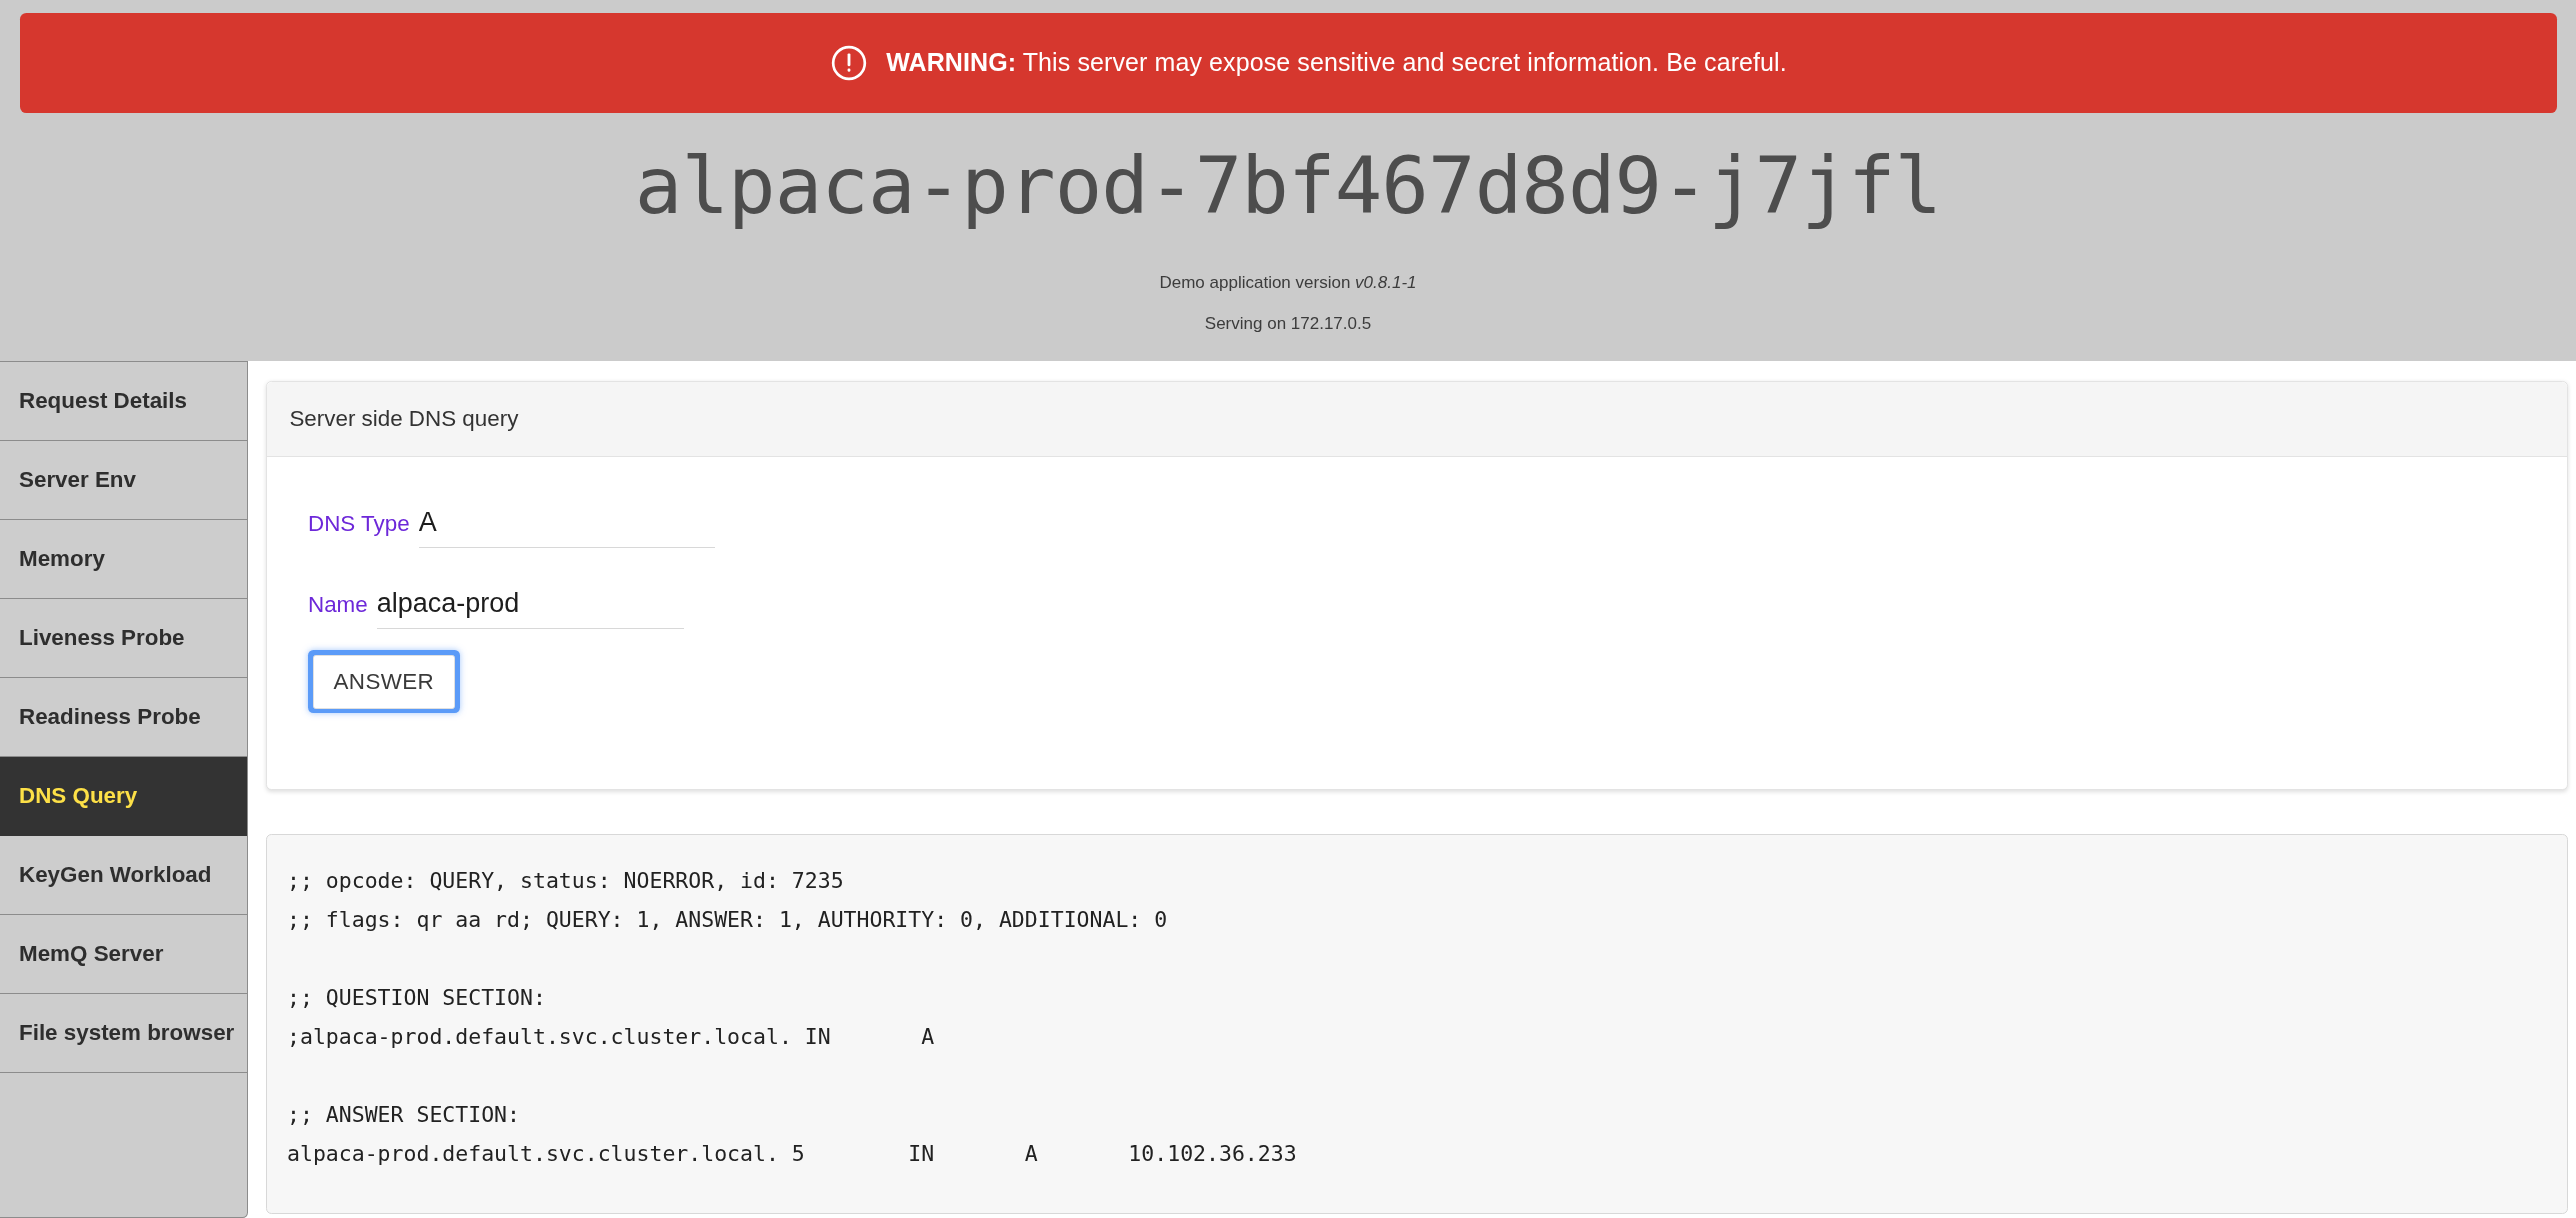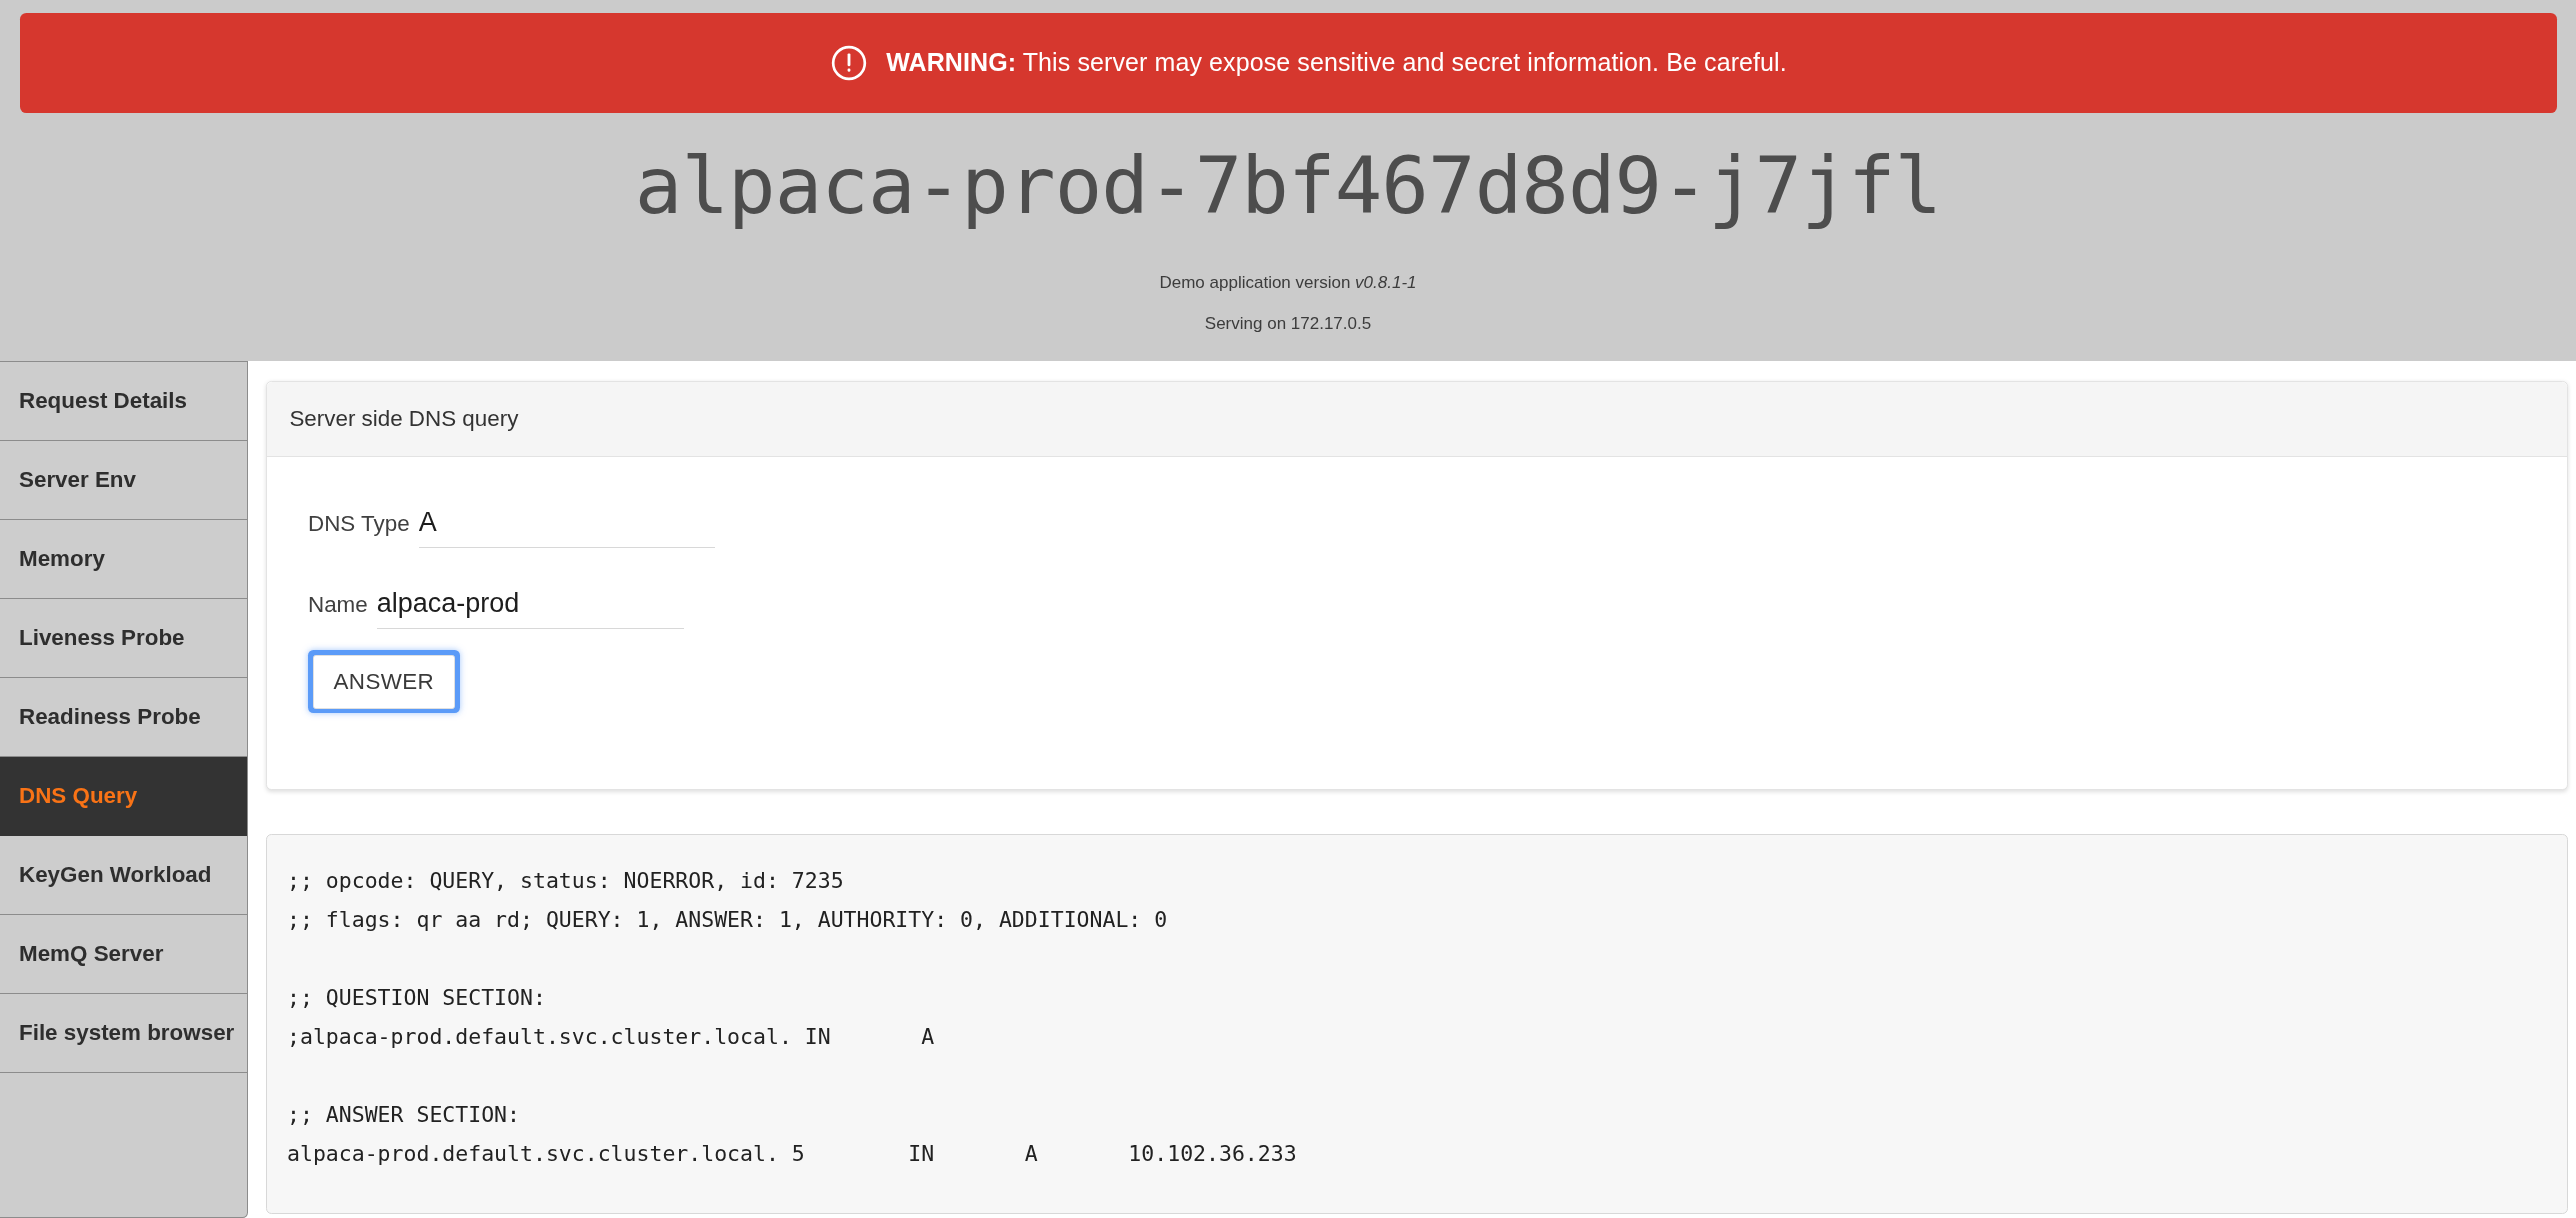--- a/index.html
+++ b/index.html
@@ -100,21 +100,21 @@
     align-items: center;
     padding-left: 19px;
     font-size: 22.4px;
     color: #2e2e2e;
     border-bottom: 1.8px solid #8c8c8c;
     background: #cdcdcd;
     cursor: pointer;
   }
   .nav-item.active {
     background: #333333;
-    color: #f97316;
+    color: #fde047;
     border-bottom-color: #333333;
   }
   .nav-filler {
     height: 126px;
     background: #cdcdcd;
   }
 
   
   .main {
     position: absolute;
@@ -155,21 +155,21 @@
   }
 
   .form-row {
     position: absolute;
     display: flex;
     align-items: baseline;
     height: 41px;
   }
   .form-row .lbl {
     font-size: 22.4px;
-    color: #404040;
+    color: #6d28d9;
     white-space: nowrap;
     margin-top: 16px;
   }
   .field {
     margin-left: 9px;
     border: none;
     border-bottom: 1.8px solid #d8d8d8;
     background: transparent;
     outline: none;
     font-family: "Liberation Sans", sans-serif;

